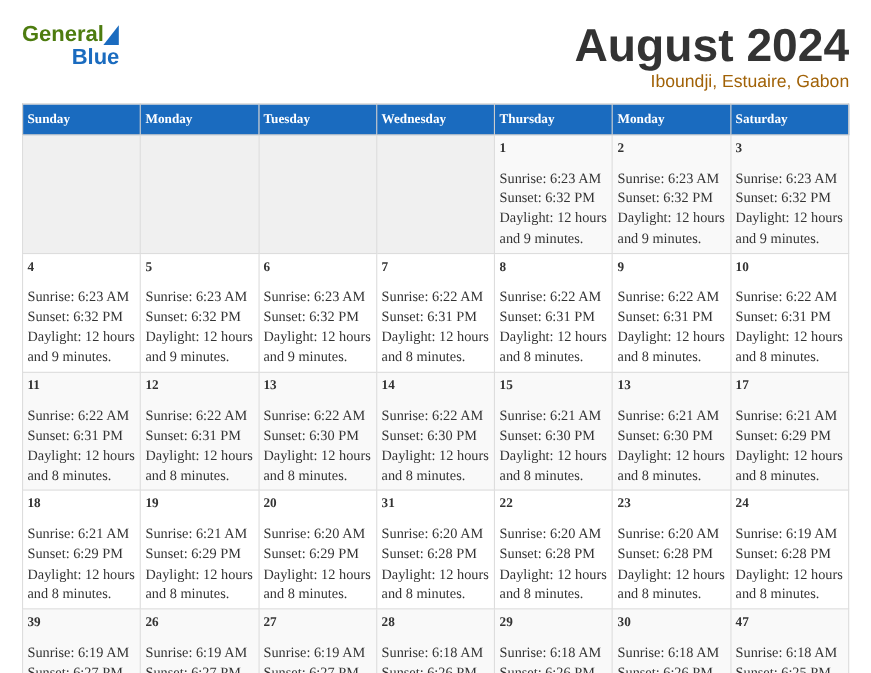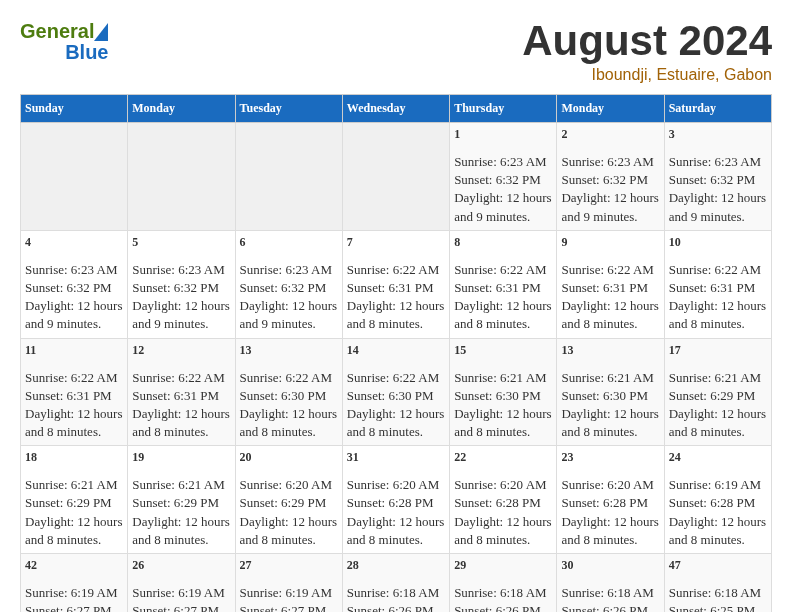--- a/index.html
+++ b/index.html
@@ -299,21 +299,21 @@
         <td>
           <span class="day-num">24</span>
           <div class="day-info" style="white-space: pre-line;">Sunrise: 6:19 AM
 Sunset: 6:28 PM
 Daylight: 12 hours
 and 8 minutes.</div>
         </td>
       </tr>
       <tr>
         <td>
-          <span class="day-num">42</span>
+          <span class="day-num">39</span>
           <div class="day-info" style="white-space: pre-line;">Sunrise: 6:19 AM
 Sunset: 6:27 PM
 Daylight: 12 hours
 and 8 minutes.</div>
         </td>
         <td>
           <span class="day-num">26</span>
           <div class="day-info" style="white-space: pre-line;">Sunrise: 6:19 AM
 Sunset: 6:27 PM
 Daylight: 12 hours

